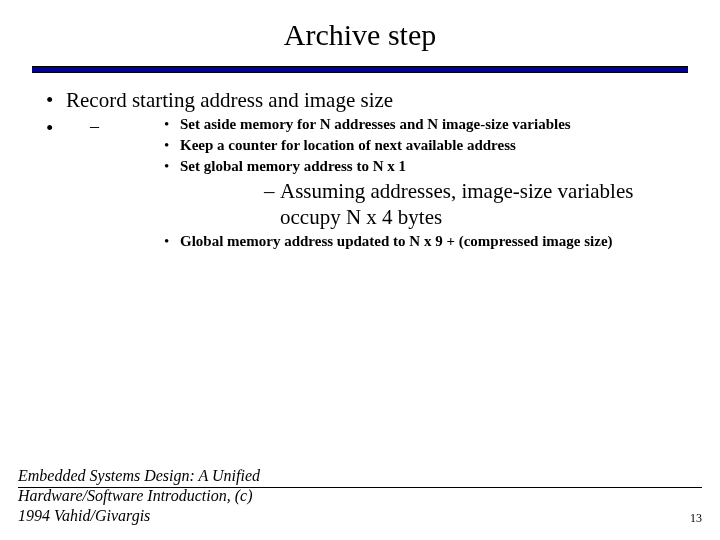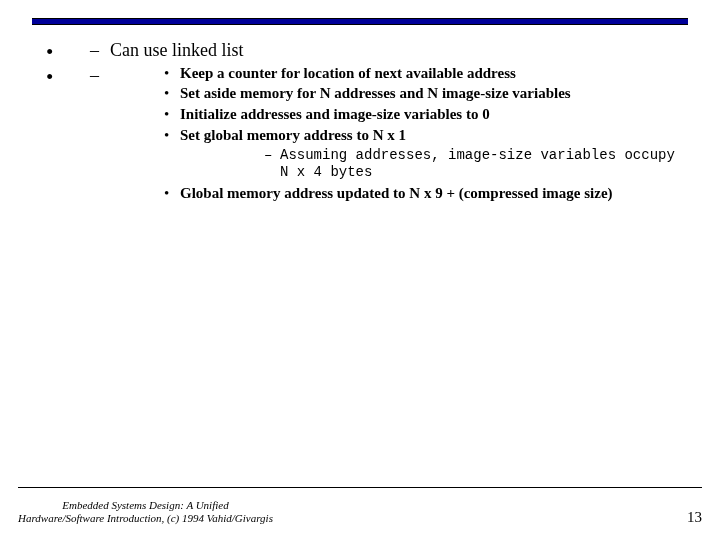--- a/index.html
+++ b/index.html
@@ -38,21 +38,21 @@
   }
   .b1 { list-style: none; padding-left: 0; }
   .b1 > li { padding-left: 24px; position: relative; margin-bottom: 2px; }
   .b1 > li::before { content: "•"; position: absolute; left: 4px; top: 0; }
   .b2 { list-style: none; padding-left: 0; font-size: 18px; }
   .b2 > li { padding-left: 44px; position: relative; margin-top: 2px; margin-bottom: 2px; }
   .b2 > li::before { content: "–"; position: absolute; left: 24px; top: 0; }
   .b3 { list-style: none; padding-left: 0; font-size: 15px; font-weight: bold; }
   .b3 > li { padding-left: 70px; position: relative; margin-top: 2px; margin-bottom: 2px; }
   .b3 > li::before { content: "•"; position: absolute; left: 54px; top: 0; font-weight: normal; }
-  .b4 { list-style: none; padding-left: 0; font-size: 14px; font-weight: normal; font-family: Liberation Mono, monospace; }
+  .b4 { list-style: none; padding-left: 0; font-size: 21px; font-weight: normal; }
   .b4 > li { padding-left: 100px; position: relative; margin-top: 2px; margin-bottom: 2px; }
   .b4 > li::before { content: "–"; position: absolute; left: 84px; top: 0; }
   .footer-line {
     position: absolute;
     left: 18px;
     right: 18px;
     bottom: 52px;
     height: 1.5px;
     background: #000;
   }
@@ -60,56 +60,49 @@
     position: absolute;
     left: 18px;
     right: 18px;
     bottom: 14px;
     display: flex;
     justify-content: space-between;
     align-items: flex-end;
   }
   .footer-left {
     font-style: italic;
-    font-size: 11px;
+    font-size: 16px;
     line-height: 1.25;
-    text-align: center;
     max-width: 260px;
   }
   .footer-right {
-    font-size: 15px;
+    font-size: 12px;
   }
 </style>
 </head>
 <body>
 
 <div class="slide">
+  <h1 class="title">Archive step</h1>
   <div class="rule"></div>
 
   <div class="content">
     <ul class="b1">
       <li>
-        <ul class="b2">
-          <li>
-            <span>Can use linked list</span>
-          </li>
-        </ul>
+        <span>Record starting address and image size</span>
       </li>
       <li>
         <ul class="b2">
           <li>
             <ul class="b3">
               <li>
-                <span>Keep a counter for location of next available address</span>
-              </li>
-              <li>
                 <span>Set aside memory for N addresses and N image-size variables</span>
               </li>
               <li>
-                <span>Initialize addresses and image-size variables to 0</span>
+                <span>Keep a counter for location of next available address</span>
               </li>
               <li>
                 <span>Set global memory address to N x 1</span>
                 <ul class="b4">
                   <li>
                     <span>Assuming addresses, image-size variables occupy N x 4 bytes</span>
                   </li>
                 </ul>
               </li>
               <li>

